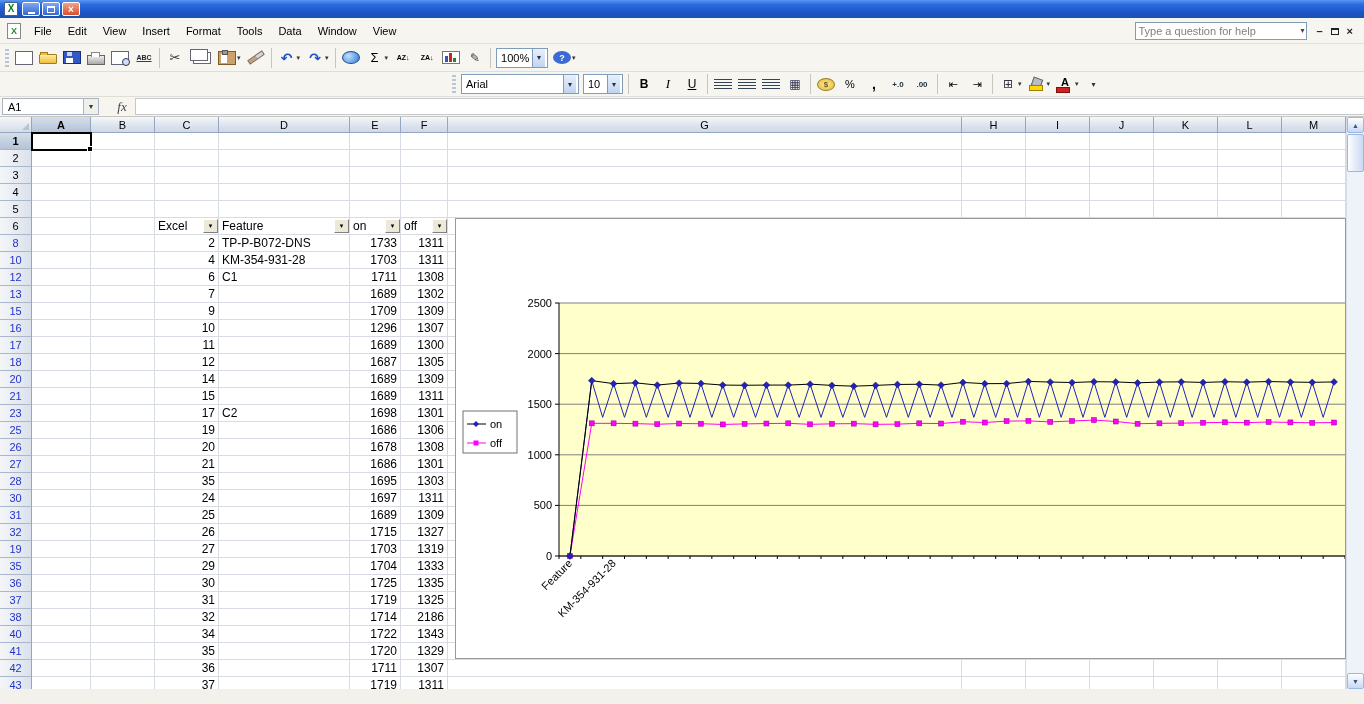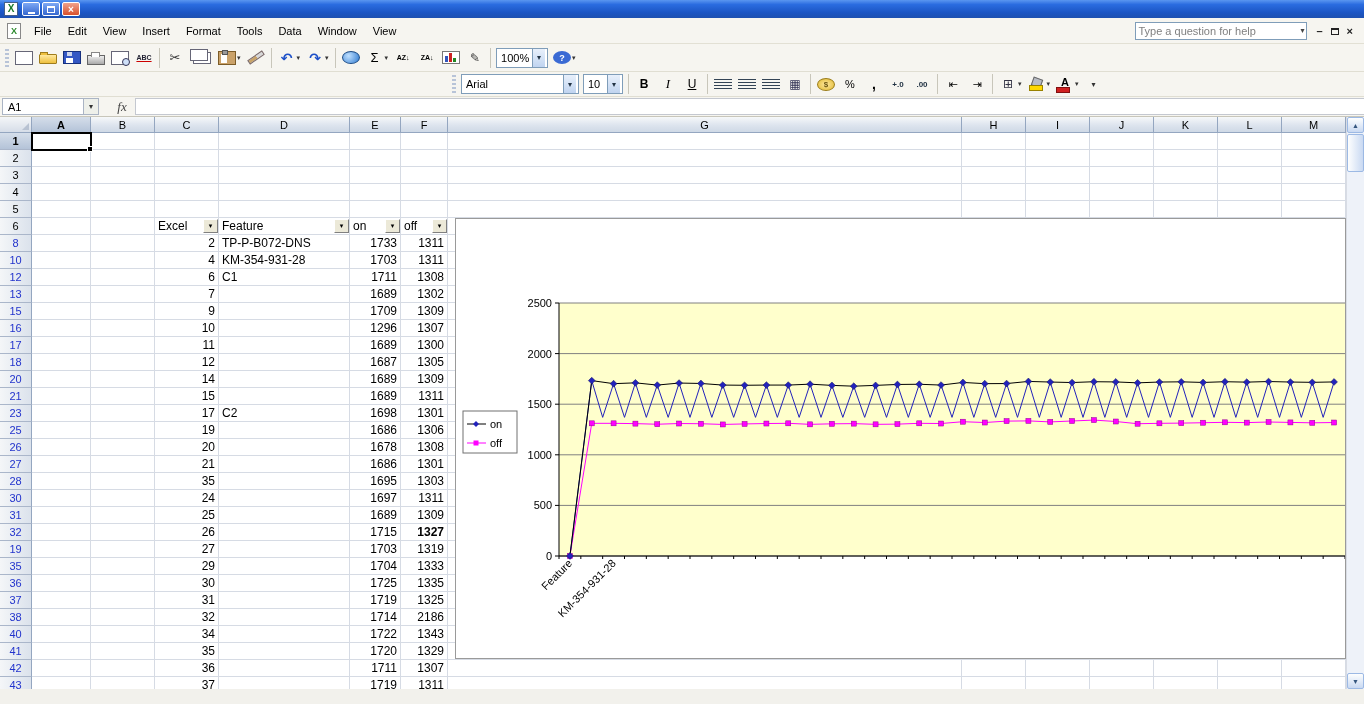--- a/index.html
+++ b/index.html
@@ -936,21 +936,21 @@
       <div class="rowhdr blue" style="top: 407px;">32</div>
       <div class="cell" style="left: 32px; top: 407px; width: 59px; height: 17px;"></div>
       <div class="cell" style="left: 91px; top: 407px; width: 64px; height: 17px;"></div>
       <div class="cell" style="left: 155px; top: 407px; width: 64px; height: 17px;">
         <span class="v right">26</span>
       </div>
       <div class="cell" style="left: 219px; top: 407px; width: 131px; height: 17px;"></div>
       <div class="cell" style="left: 350px; top: 407px; width: 51px; height: 17px;">
         <span class="v right">1715</span>
       </div>
-      <div class="cell" style="left: 401px; top: 407px; width: 47px; height: 17px; font-weight: bold;">
+      <div class="cell" style="left: 401px; top: 407px; width: 47px; height: 17px;">
         <span class="v right">1327</span>
       </div>
       <div class="cell" style="left: 448px; top: 407px; width: 514px; height: 17px;"></div>
       <div class="cell" style="left: 962px; top: 407px; width: 64px; height: 17px;"></div>
       <div class="cell" style="left: 1026px; top: 407px; width: 64px; height: 17px;"></div>
       <div class="cell" style="left: 1090px; top: 407px; width: 64px; height: 17px;"></div>
       <div class="cell" style="left: 1154px; top: 407px; width: 64px; height: 17px;"></div>
       <div class="cell" style="left: 1218px; top: 407px; width: 64px; height: 17px;"></div>
       <div class="cell" style="left: 1282px; top: 407px; width: 64px; height: 17px;"></div>
       <div class="rowhdr blue" style="top: 424px;">19</div>

